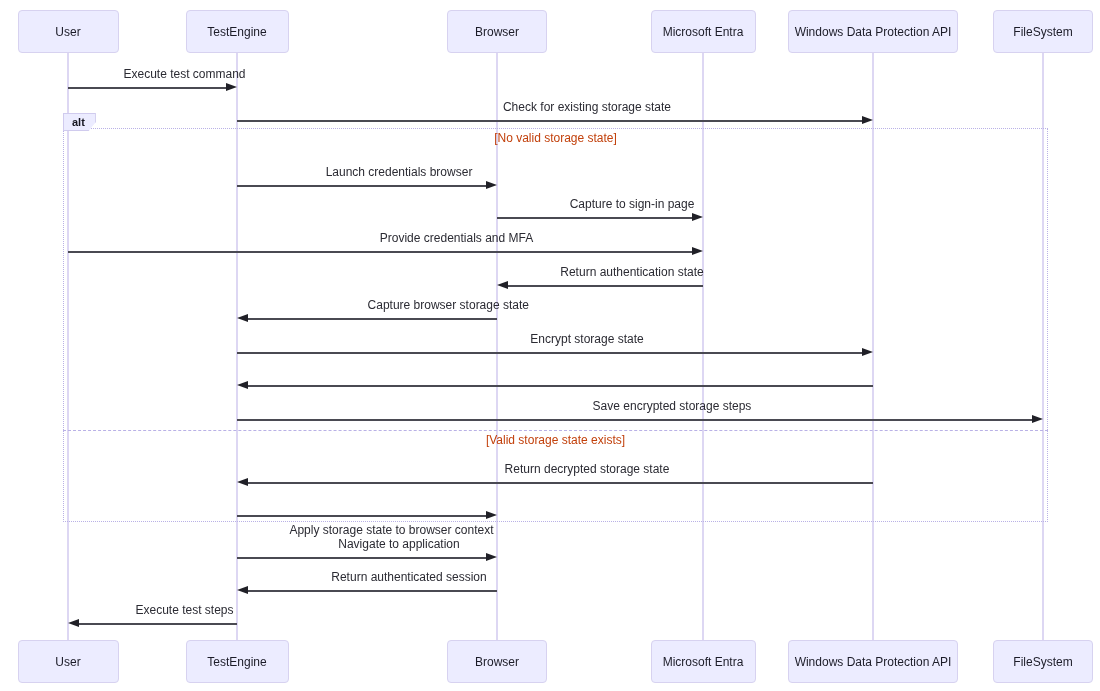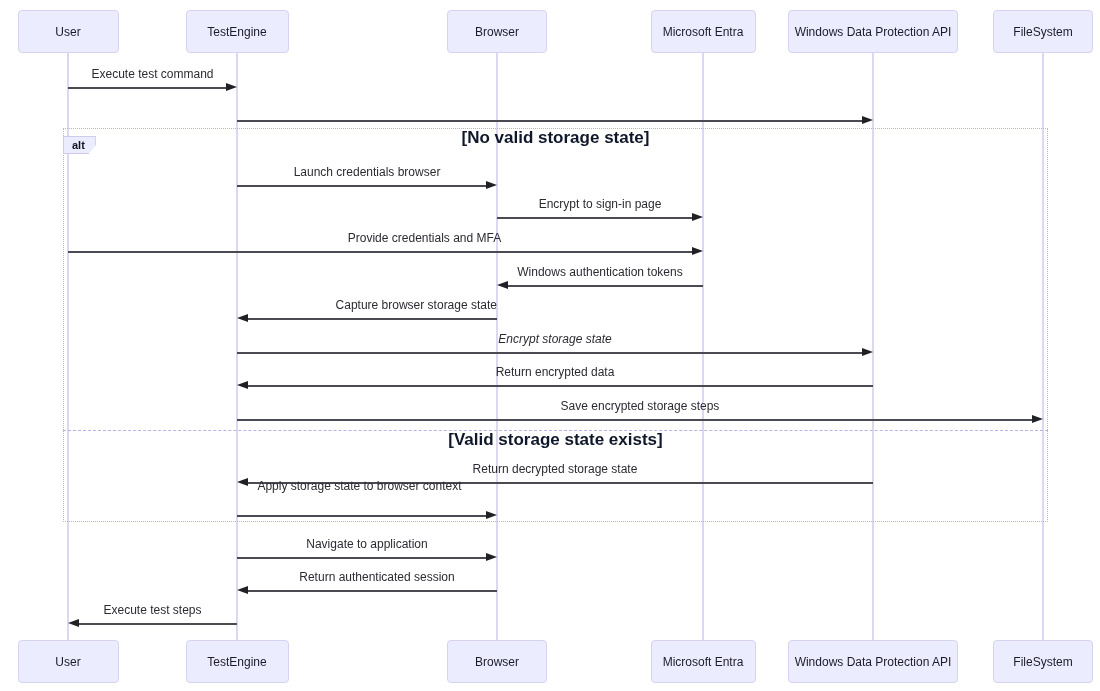--- a/index.html
+++ b/index.html
@@ -8,99 +8,99 @@
     font-family:"Liberation Sans", sans-serif;color:#26262e;
   }
   .actor{
     position:absolute;height:43px;background:#ECECFF;border:1px solid #d7d2f0;
     border-radius:4px;display:flex;align-items:center;justify-content:center;
     font-size:12px;color:#1c1c28;box-sizing:border-box;
   }
   .lifeline{position:absolute;width:2px;background:#ddd7f3;}
   .msg-label{
     position:absolute;text-align:center;font-size:12px;color:#2b2b33;
-    white-space:nowrap;line-height:14px;
+    white-space:nowrap;line-height:14px;margin-left:32px;
   }
   .msg-line{position:absolute;height:1.5px;background:#4a4a52;}
   .arrow{position:absolute;width:0;height:0;}
   .arrow.right{border-left:11px solid #202027;border-top:4.5px solid transparent;border-bottom:4.5px solid transparent;}
   .arrow.left{border-right:11px solid #202027;border-top:4.5px solid transparent;border-bottom:4.5px solid transparent;}
   .frame{position:absolute;border:1px dotted #b9b1e6;box-sizing:border-box;}
   .frame-divider{position:absolute;border-top:1px dashed #b9b1e6;}
   .frame-tab{
     position:absolute;background:#ECECFF;border:1px solid #d0cbee;box-sizing:border-box;
     font-size:11px;font-weight:600;color:#15151f;display:flex;align-items:center;
     padding:0 10px 0 8px;
     clip-path:polygon(0 0,100% 0,100% 50%,78% 100%,0 100%);
   }
   .frame-cond{
-    position:absolute;text-align:center;font-size:17px;font-weight:700;color:#0f172a;
+    position:absolute;text-align:center;font-size:12px;font-weight:400;color:#c2410c;
     white-space:nowrap;line-height:14px;
   }
 </style>
 </head>
 <body>
 
 <div id="diagram">
     <div class="lifeline" style="left: 67px; top: 53px; height: 587px;"></div>
     <div class="lifeline" style="left: 236px; top: 53px; height: 587px;"></div>
     <div class="lifeline" style="left: 496px; top: 53px; height: 587px;"></div>
     <div class="lifeline" style="left: 702px; top: 53px; height: 587px;"></div>
     <div class="lifeline" style="left: 872px; top: 53px; height: 587px;"></div>
     <div class="lifeline" style="left: 1042px; top: 53px; height: 587px;"></div>
     <div class="frame" style="left: 63px; top: 128px; width: 985px; height: 394px;"></div>
     <div class="frame-divider" style="left: 63px; top: 430px; width: 985px; height: 0px;"></div>
-    <div class="frame-tab" style="left: 63px; top: 136px; height: 18px;">alt</div>
+    <div class="frame-tab" style="left: 63px; top: 113px; height: 18px;">alt</div>
     <div class="frame-cond" style="left: 63px; top: 131px; width: 985px;">[No valid storage state]</div>
     <div class="frame-cond" style="left: 63px; top: 433px; width: 985px;">[Valid storage state exists]</div>
     <div class="actor" style="left: 17.5px; top: 10px; width: 101px;">User</div>
     <div class="actor" style="left: 17.5px; top: 640px; width: 101px;">User</div>
     <div class="actor" style="left: 185.5px; top: 10px; width: 103px;">TestEngine</div>
     <div class="actor" style="left: 185.5px; top: 640px; width: 103px;">TestEngine</div>
     <div class="actor" style="left: 447px; top: 10px; width: 100px;">Browser</div>
     <div class="actor" style="left: 447px; top: 640px; width: 100px;">Browser</div>
     <div class="actor" style="left: 650.5px; top: 10px; width: 105px;">Microsoft Entra</div>
     <div class="actor" style="left: 650.5px; top: 640px; width: 105px;">Microsoft Entra</div>
     <div class="actor" style="left: 788px; top: 10px; width: 170px;">Windows Data Protection API</div>
     <div class="actor" style="left: 788px; top: 640px; width: 170px;">Windows Data Protection API</div>
     <div class="actor" style="left: 993px; top: 10px; width: 100px;">FileSystem</div>
     <div class="actor" style="left: 993px; top: 640px; width: 100px;">FileSystem</div>
     <div class="msg-label" style="left: 68px; width: 169px; top: 67px;">Execute test command</div>
     <div class="msg-line" style="left: 68px; width: 159px; top: 87px; margin-left: 0px;"></div>
     <div class="arrow right" style="left: 226px; top: 83px;"></div>
+    <div class="msg-label" style="left: 237px; width: 636px; top: 100px;">Check for existing storage state</div>
     <div class="msg-line" style="left: 237px; width: 626px; top: 120px; margin-left: 0px;"></div>
     <div class="arrow right" style="left: 862px; top: 116px;"></div>
     <div class="msg-label" style="left: 237px; width: 260px; top: 165px;">Launch credentials browser</div>
     <div class="msg-line" style="left: 237px; width: 250px; top: 185px; margin-left: 0px;"></div>
     <div class="arrow right" style="left: 486px; top: 181px;"></div>
-    <div class="msg-label" style="left: 497px; width: 206px; top: 197px;">Encrypt to sign-in page</div>
+    <div class="msg-label" style="left: 497px; width: 206px; top: 197px;">Capture to sign-in page</div>
     <div class="msg-line" style="left: 497px; width: 196px; top: 217px; margin-left: 0px;"></div>
     <div class="arrow right" style="left: 692px; top: 213px;"></div>
     <div class="msg-label" style="left: 68px; width: 635px; top: 231px; padding-left: 39px;">Provide credentials and MFA</div>
     <div class="msg-line" style="left: 68px; width: 625px; top: 251px; margin-left: 0px;"></div>
     <div class="arrow right" style="left: 692px; top: 247px;"></div>
-    <div class="msg-label" style="left: 497px; width: 206px; top: 265px;">Windows authentication tokens</div>
+    <div class="msg-label" style="left: 497px; width: 206px; top: 265px;">Return authentication state</div>
     <div class="msg-line" style="left: 497px; width: 196px; top: 285px; margin-left: 10px;"></div>
     <div class="arrow left" style="left: 497px; top: 281px;"></div>
     <div class="msg-label" style="left: 237px; width: 260px; top: 298px; text-align: right;">Capture browser storage state</div>
     <div class="msg-line" style="left: 237px; width: 250px; top: 318px; margin-left: 10px;"></div>
     <div class="arrow left" style="left: 237px; top: 314px;"></div>
-    <div class="msg-label" style="left: 237px; width: 636px; top: 332px; font-style: italic;">Encrypt storage state</div>
+    <div class="msg-label" style="left: 237px; width: 636px; top: 332px;">Encrypt storage state</div>
     <div class="msg-line" style="left: 237px; width: 626px; top: 352px; margin-left: 0px;"></div>
     <div class="arrow right" style="left: 862px; top: 348px;"></div>
-    <div class="msg-label" style="left: 237px; width: 636px; top: 365px;">Return encrypted data</div>
     <div class="msg-line" style="left: 237px; width: 626px; top: 385px; margin-left: 10px;"></div>
     <div class="arrow left" style="left: 237px; top: 381px;"></div>
     <div class="msg-label" style="left: 237px; width: 806px; top: 399px;">Save encrypted storage steps</div>
     <div class="msg-line" style="left: 237px; width: 796px; top: 419px; margin-left: 0px;"></div>
     <div class="arrow right" style="left: 1032px; top: 415px;"></div>
     <div class="msg-label" style="left: 237px; width: 636px; top: 462px;">Return decrypted storage state</div>
     <div class="msg-line" style="left: 237px; width: 626px; top: 482px; margin-left: 10px;"></div>
     <div class="arrow left" style="left: 237px; top: 478px;"></div>
-    <div class="msg-label" style="left: 237px; width: 245px; top: 479px;">Apply storage state to browser context</div>
+    <div class="msg-label" style="left: 237px; width: 245px; top: 523px;">Apply storage state to browser context</div>
     <div class="msg-line" style="left: 237px; width: 250px; top: 515px; margin-left: 0px;"></div>
     <div class="arrow right" style="left: 486px; top: 511px;"></div>
     <div class="msg-label" style="left: 237px; width: 260px; top: 537px;">Navigate to application</div>
     <div class="msg-line" style="left: 237px; width: 250px; top: 557px; margin-left: 0px;"></div>
     <div class="arrow right" style="left: 486px; top: 553px;"></div>
     <div class="msg-label" style="left: 237px; width: 280px; top: 570px;">Return authenticated session</div>
     <div class="msg-line" style="left: 237px; width: 250px; top: 590px; margin-left: 10px;"></div>
     <div class="arrow left" style="left: 237px; top: 586px;"></div>
     <div class="msg-label" style="left: 68px; width: 169px; top: 603px;">Execute test steps</div>
     <div class="msg-line" style="left: 68px; width: 159px; top: 623px; margin-left: 10px;"></div>

